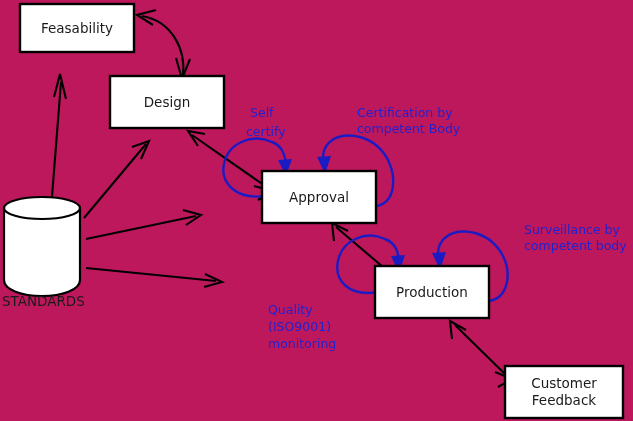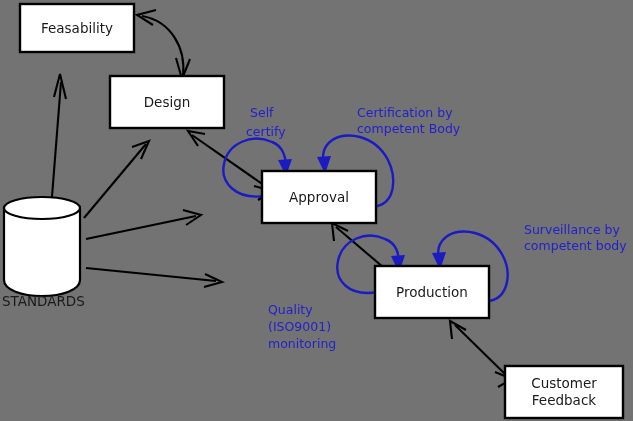--- a/index.html
+++ b/index.html
@@ -8,21 +8,21 @@
     padding: 0;
     background: #ffffff;
   }
   body {
     font-family: "DejaVu Sans", sans-serif;
   }
   #canvas {
     position: relative;
     width: 633px;
     height: 421px;
-    background: #737373;
+    background: #be185d;
     overflow: hidden;
   }
   #diagram-svg {
     position: absolute;
     left: 0;
     top: 0;
     width: 633px;
     height: 421px;
   }
   .node-box {

